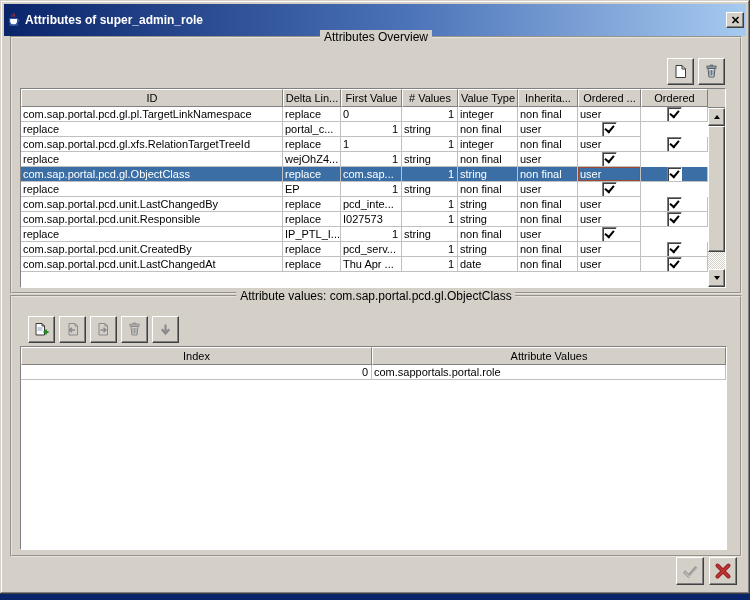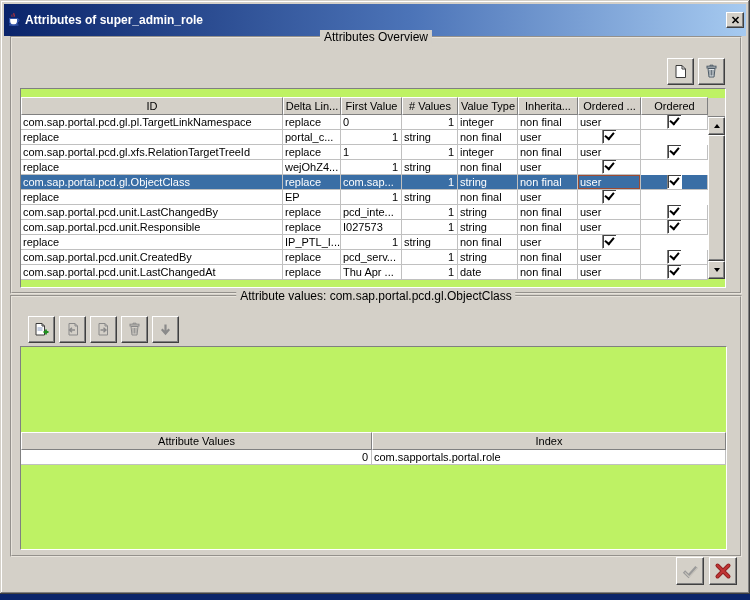--- a/index.html
+++ b/index.html
@@ -57,22 +57,22 @@
     display:flex;align-items:center;justify-content:center;
     cursor:default;
   }
   .toolbar{display:flex;gap:4px;position:absolute;}
   .tb1{top:20px;right:15px;}
   .tb2{top:19px;left:16px;}
   
   .tablewrap{
     position:absolute;
     border:1px solid;border-color:#808080 #ffffff #ffffff #808080;
-    background:#bef264;
-    display:flex;overflow:hidden;align-items:center;
+    background:#b91c1c;
+    display:flex;overflow:hidden;
   }
   .tw1{left:8px;top:50px;right:14px;height:198px;}
   .tw2{left:8px;top:49px;right:13px;height:202px;}
   .tleft{flex:1;display:flex;flex-direction:column;min-width:0;overflow:hidden;}
   .thead{display:grid;height:18px;flex:0 0 18px;}
   .g1{grid-template-columns:262px 58px 61px 56px 60px 60px 63px 1fr;}
   .g2{grid-template-columns:351px 1fr;}
   .hcell{
     background:#d4d0c8;
     border:1px solid;border-color:#ffffff #808080 #808080 #ffffff;
@@ -395,22 +395,22 @@
       <span class="btn disabled">
         <svg width="17" height="17" viewBox="0 0 17 17">
           <path d="M8.5 3.5v7 M4.8 8.2l3.7 4.3 3.7-4.3" fill="none" stroke="#8a8a8a" stroke-width="2.2"></path>
         </svg>
       </span>
     </div>
 
     <div class="tablewrap tw2">
       <div class="tleft">
         <div class="thead g2">
+          <div class="hcell">Index</div>
           <div class="hcell">Attribute Values</div>
-          <div class="hcell">Index</div>
         </div>
         <div class="tbody">
 
             <div class="trow g2">
               <div class="cell num">0</div>
               <div class="cell">com.sapportals.portal.role</div>
             </div>
           </div>
       </div>
     </div>

